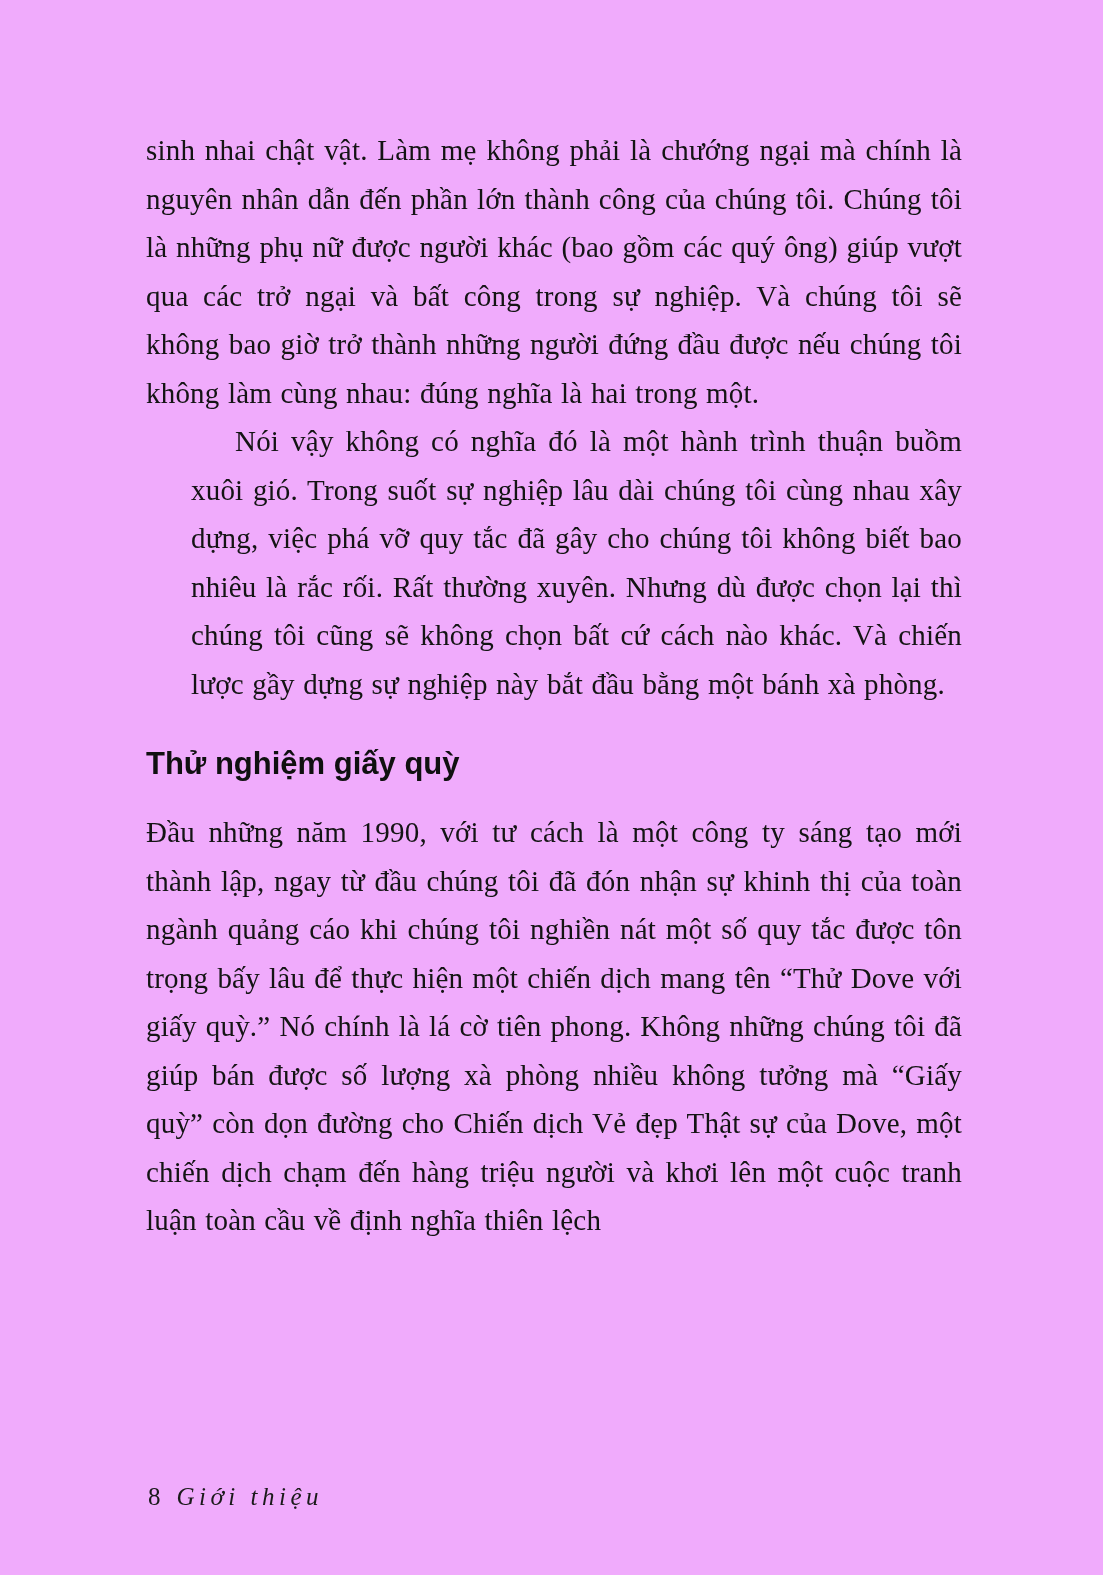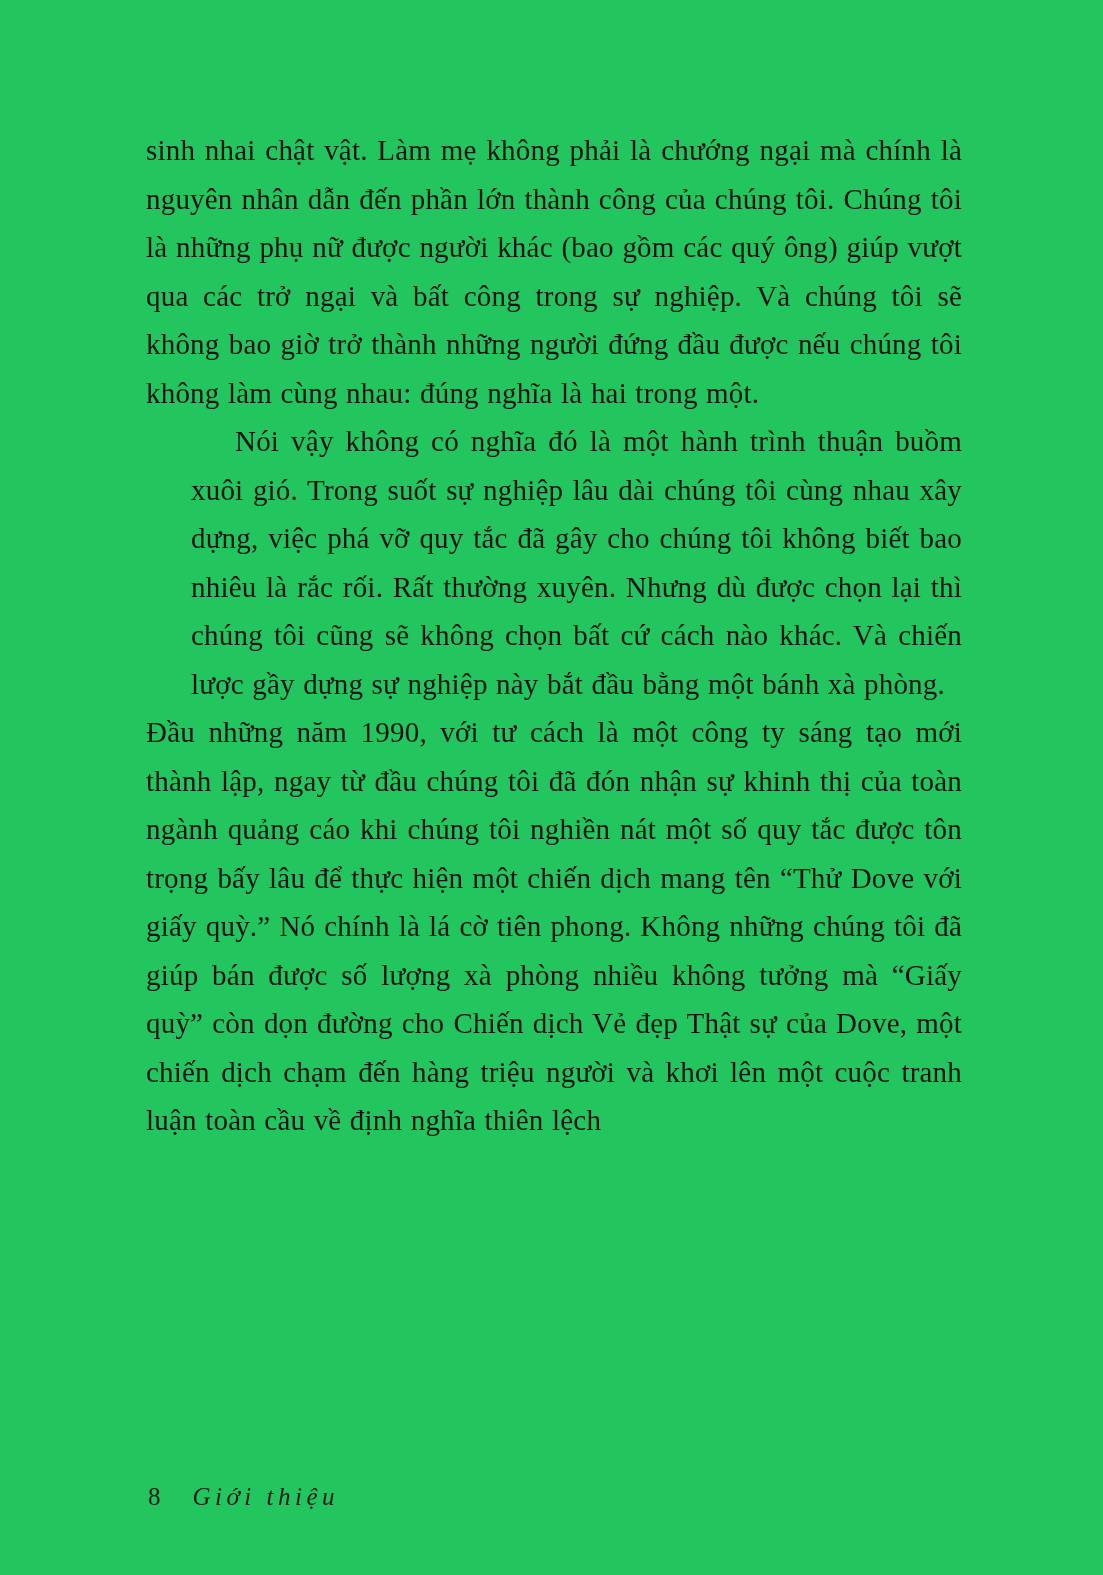--- a/index.html
+++ b/index.html
@@ -11,21 +11,21 @@
       height: 1575px;
       background: #ffffff;
       position: relative;
       overflow: hidden;
       font-family: "Liberation Serif", "DejaVu Serif", serif;
       color: #141414;
     }
     .page {
       position: absolute;
       inset: 0;
-      background: #22c55e;
+      background: #f0abfc;
     }
     .text-block {
       position: absolute;
       left: 146px;
       top: 126px;
       width: 816px;
     }
     .para {
       margin: 0;
       font-size: 29px;
@@ -57,34 +57,35 @@
       color: #1a1a1a;
       display: flex;
       align-items: baseline;
     }
     .footer .page-num {
       font-style: normal;
     }
     .footer .section-title {
       font-style: italic;
       letter-spacing: 4.5px;
-      margin-left: 32px;
+      margin-left: 16px;
     }
   </style>
 </head>
 <body>
 
 <div class="page">
 
   <div class="text-block">
 
     <p class="para">sinh nhai chật vật. Làm mẹ không phải là chướng ngại mà chính là nguyên nhân dẫn đến phần lớn thành công của chúng tôi. Chúng tôi là những phụ nữ được người khác (bao gồm các quý ông) giúp vượt qua các trở ngại và bất công trong sự nghiệp. Và chúng tôi sẽ không bao giờ trở thành những người đứng đầu được nếu chúng tôi không làm cùng nhau: đúng nghĩa là hai trong một.</p>
 
     <p class="para indent">Nói vậy không có nghĩa đó là một hành trình thuận buồm xuôi gió. Trong suốt sự nghiệp lâu dài chúng tôi cùng nhau xây dựng, việc phá vỡ quy tắc đã gây cho chúng tôi không biết bao nhiêu là rắc rối. Rất thường xuyên. Nhưng dù được chọn lại thì chúng tôi cũng sẽ không chọn bất cứ cách nào khác. Và chiến lược gầy dựng sự nghiệp này bắt đầu bằng một bánh xà phòng.</p>
 
+    <h2 class="section-heading">Thử nghiệm giấy quỳ</h2>
 
     <p class="para">Đầu những năm 1990, với tư cách là một công ty sáng tạo mới thành lập, ngay từ đầu chúng tôi đã đón nhận sự khinh thị của toàn ngành quảng cáo khi chúng tôi nghiền nát một số quy tắc được tôn trọng bấy lâu để thực hiện một chiến dịch mang tên “Thử Dove với giấy quỳ.” Nó chính là lá cờ tiên phong. Không những chúng tôi đã giúp bán được số lượng xà phòng nhiều không tưởng mà “Giấy quỳ” còn dọn đường cho Chiến dịch Vẻ đẹp Thật sự của Dove, một chiến dịch chạm đến hàng triệu người và khơi lên một cuộc tranh luận toàn cầu về định nghĩa thiên lệch</p>
 
   </div>
 
   <div class="footer">
     <span class="page-num">8</span>
     <span class="section-title">Giới thiệu</span>
   </div>
 

